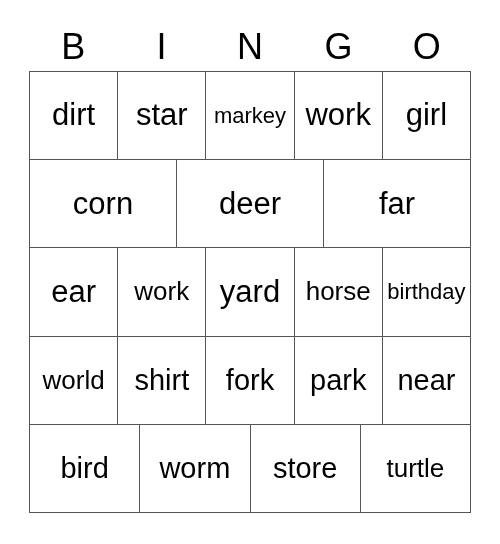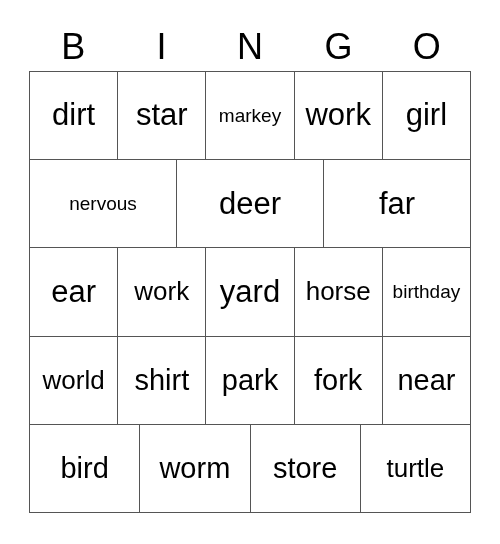--- a/index.html
+++ b/index.html
@@ -79,21 +79,21 @@
     display: block;
     white-space: nowrap;
     line-height: 1.05;
     color: #000000;
   }
 
   
   .fs-xl   { font-size: 31px; }
   .fs-lg   { font-size: 29px; }
   .fs-md   { font-size: 26px; }
-  .fs-xs   { font-size: 19px; }
+  .fs-xs   { font-size: 22px; }
 </style>
 </head>
 <body>
 
 <div class="bingo-card">
 
   <div class="header-row">
     <div class="header-cell">
       <span>B</span>
     </div>
@@ -124,21 +124,21 @@
         </div>
         <div class="cell">
           <span class="cell-text fs-xl">work</span>
         </div>
         <div class="cell">
           <span class="cell-text fs-xl">girl</span>
         </div>
       </div>
       <div class="grid-row">
         <div class="cell">
-          <span class="cell-text fs-xs">nervous</span>
+          <span class="cell-text fs-xl">corn</span>
         </div>
         <div class="cell">
           <span class="cell-text fs-xl">deer</span>
         </div>
         <div class="cell">
           <span class="cell-text fs-xl">far</span>
         </div>
       </div>
       <div class="grid-row">
         <div class="cell">
@@ -158,24 +158,24 @@
         </div>
       </div>
       <div class="grid-row">
         <div class="cell">
           <span class="cell-text fs-md">world</span>
         </div>
         <div class="cell">
           <span class="cell-text fs-lg">shirt</span>
         </div>
         <div class="cell">
-          <span class="cell-text fs-lg">park</span>
+          <span class="cell-text fs-lg">fork</span>
         </div>
         <div class="cell">
-          <span class="cell-text fs-lg">fork</span>
+          <span class="cell-text fs-lg">park</span>
         </div>
         <div class="cell">
           <span class="cell-text fs-lg">near</span>
         </div>
       </div>
       <div class="grid-row">
         <div class="cell">
           <span class="cell-text fs-lg">bird</span>
         </div>
         <div class="cell">

